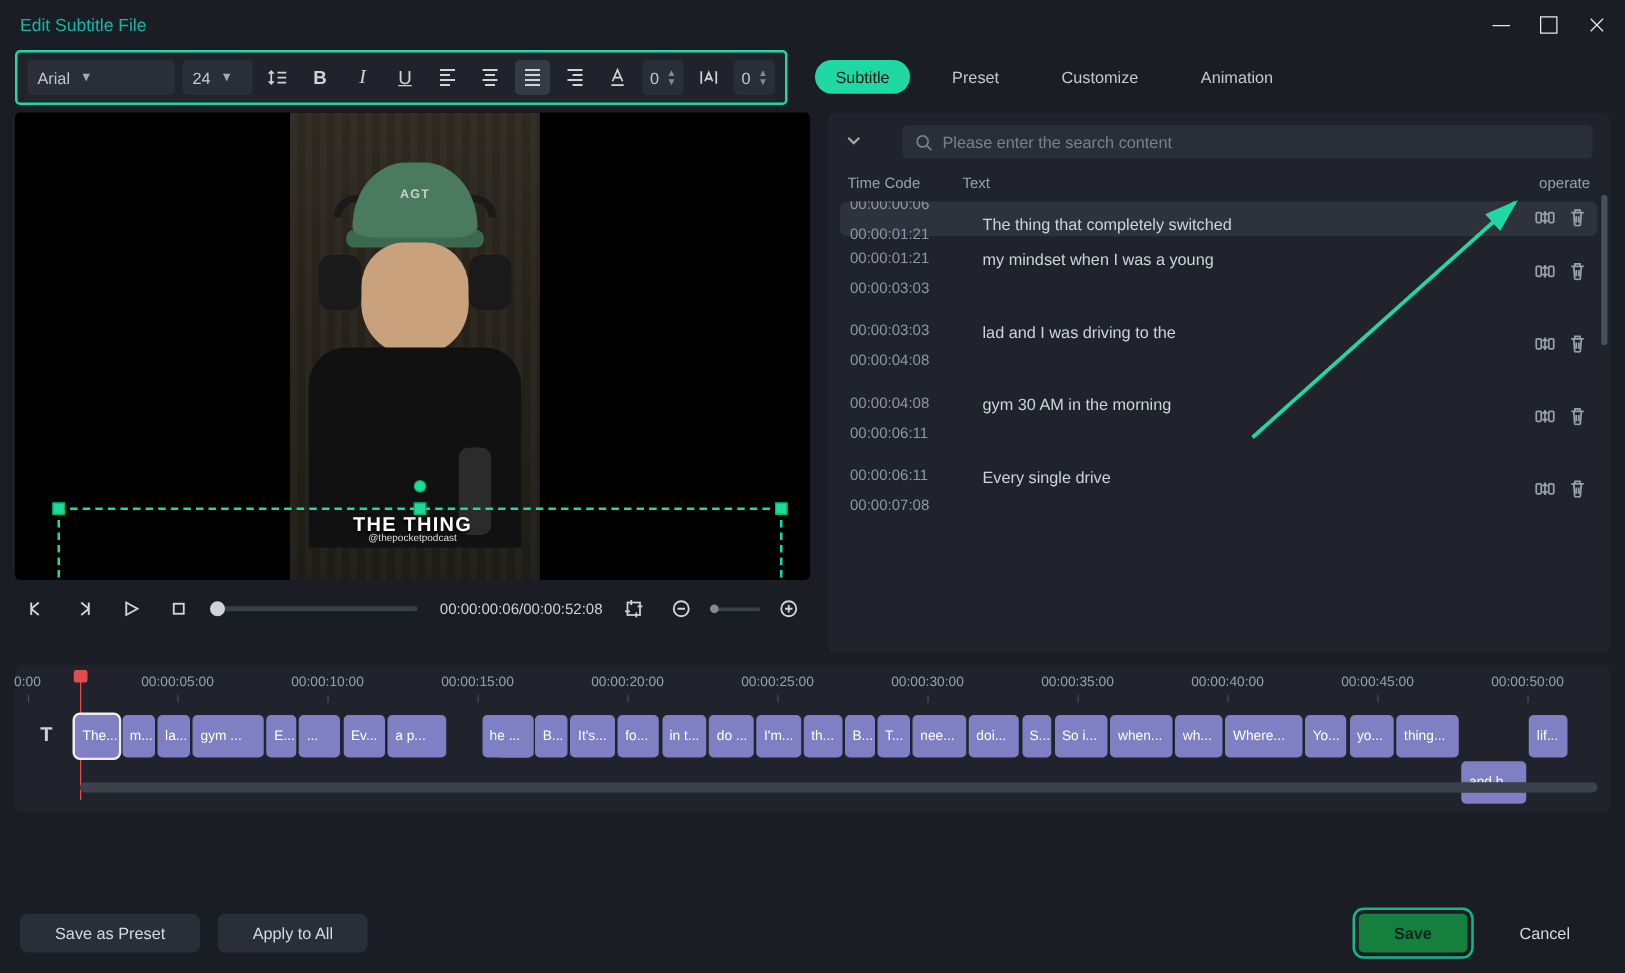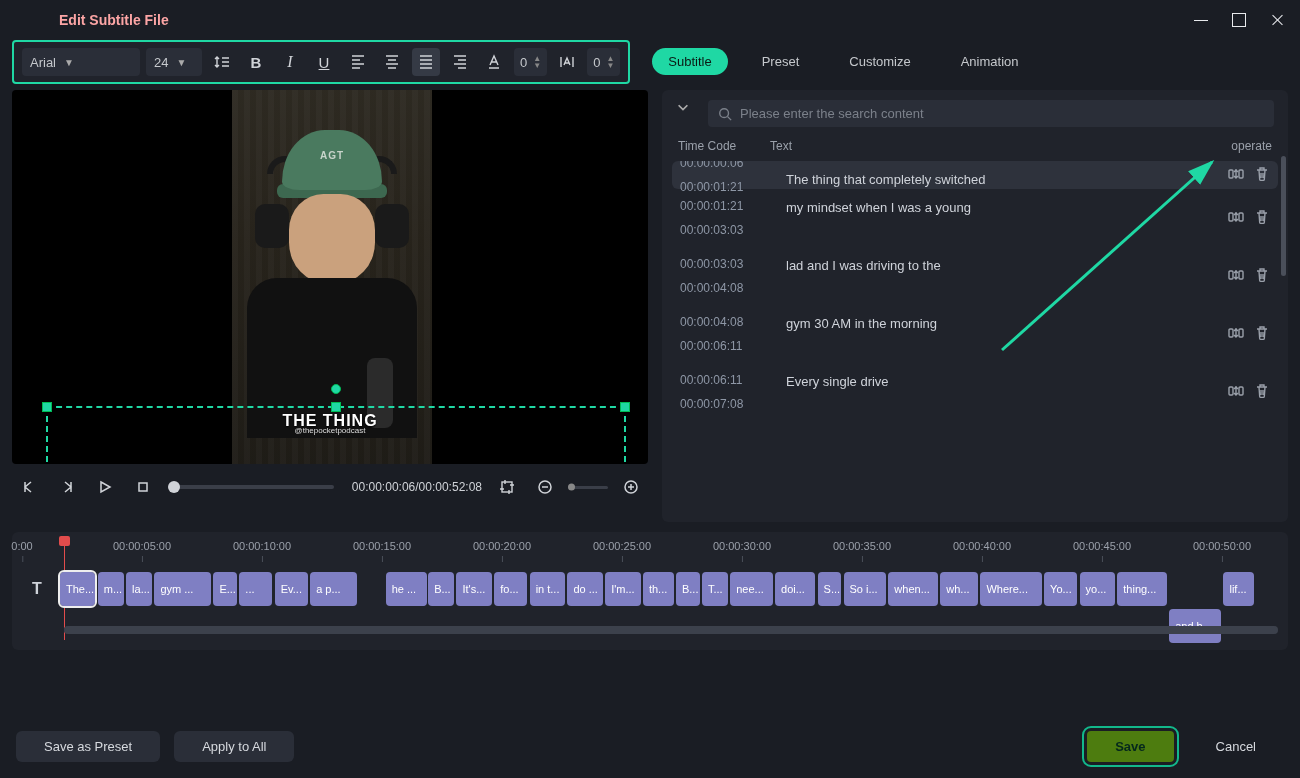--- a/index.html
+++ b/index.html
@@ -8,21 +8,21 @@
   color: #c5c8cc;
   font-family: -apple-system, Segoe UI, Arial, sans-serif;
   font-size: 13px;
   width: 1300px;
   height: 778px;
   overflow: hidden;
 }
 
 
 .titlebar { display:flex; align-items:center; justify-content:space-between; height:40px; padding:0 16px; }
-.titlebar-title { color:#fca5a5; font-size:14px; font-weight:700;margin-left:43px; }
+.titlebar-title { color:#14b8a6; font-size:14px; font-weight:400; }
 .titlebar-controls { display:flex; gap:24px; }
 .titlebar-controls span { cursor:pointer; color:#e8eaed; font-size:14px; }
 .wc { display:inline-block; width:14px; height:14px; position:relative; }
 .wc.min::before { content:""; position:absolute; left:0; right:0; top:50%; border-top:1.5px solid #e8eaed; }
 .wc.max::before { content:""; position:absolute; left:0; right:0; top:0; bottom:0; border:1.5px solid #e8eaed; }
 .wc.cls::before,.wc.cls::after { content:""; position:absolute; left:50%; top:0; height:100%; border-left:1.5px solid #e8eaed; }
 .wc.cls::before { transform:rotate(45deg); }
 .wc.cls::after { transform:rotate(-45deg); }
 
 
@@ -80,21 +80,21 @@
 .tbtn { width:26px; height:26px; display:flex; align-items:center; justify-content:center; cursor:pointer; color:#d0d3d8; }
 .tbtn svg{width:16px;height:16px;}
 .seek { flex:1; height:4px; background:#3a3e48; border-radius:2px; position:relative; margin:0 6px;}
 .seek .thumb{ position:absolute; left:0; top:50%; transform:translate(-50%,-50%); width:12px; height:12px; background:#d0d3d8; border-radius:50%;}
 .timecode { color:#d0d3d8; font-size:12px; white-space:nowrap;}
 .zoom-row{ display:flex; align-items:center; gap:10px;}
 .zoom-track{ width:40px; height:3px; background:#3a3e48; border-radius:2px; position:relative;}
 .zoom-track .zt{position:absolute;left:0;top:50%;width:7px;height:7px;background:#888;border-radius:50%;transform:translate(0,-50%);}
 
 
-.search-row{ display:flex; gap:10px; padding:2px 4px 8px;}
+.search-row{ display:flex; align-items:center; gap:24px; padding:2px 4px 8px;}
 .caret-btn{ width:22px; cursor:pointer; color:#aaa;}
 .search-box{ flex:1; display:flex; align-items:center; gap:8px; background:#2a2e38; border-radius:4px; padding:6px 10px; color:#7b808a;}
 .cols{ display:flex; padding:4px 6px 8px; color:#9aa0aa; font-size:12px;}
 .cols .c1{ width:92px;} .cols .c2{ flex:1;} .cols .c3{ width:60px; text-align:right;}
 
 .sub-list{ flex:1; overflow:auto; }
 .sub-row{ display:flex; align-items:center; padding:10px 8px; border-radius:6px; gap:16px; }
 .sub-row.sel{ background:#2e323c; }
 .sub-row .times{ width:90px; display:flex; flex-direction:column; gap:10px; color:#8e97a6; font-size:12px;}
 .sub-row .text{ flex:1; color:#cfd3da; font-size:13px; align-self:flex-start; padding-top:1px;}
@@ -118,21 +118,21 @@
 .clips{ flex:1; position:relative; height:34px; }
 .clip{ position:absolute; top:0; height:34px; background:#7f7fc3; border-radius:4px; color:#fff; font-size:11px; padding:0 6px; display:flex; align-items:center; overflow:hidden; white-space:nowrap;}
 .clip.sel{ outline:2px solid #eee; }
 .tl-scroll{ margin:20px 0 0 42px; height:8px; background:#2a2e38; border-radius:4px; position:relative;}
 .tl-scroll .bar{ position:absolute; left:0; width:100%; top:0; bottom:0; background:#3c414c; border-radius:4px;}
 
 
 .footer{ position:absolute; left:0; right:0; bottom:0; display:flex; align-items:center; justify-content:space-between; padding:12px 16px 16px;}
 .footer .fl{ display:flex; gap:14px;}
 .fbtn{ background:#2a2e38; color:#d6d9de; padding:8px 28px; border-radius:6px; cursor:pointer; font-size:13px;}
-.fbtn.primary{ background:#4d7c0f; color:#05281c; font-weight:600; outline:2px solid #12b88b; outline-offset:3px; border-radius:4px;}
+.fbtn.primary{ background:#15803d; color:#05281c; font-weight:600; outline:2px solid #12b88b; outline-offset:3px; border-radius:4px;}
 .footer .fr{ display:flex; gap:14px; align-items:center;}
 </style>
 </head>
 <body>
 
 <div class="titlebar">
   <div class="titlebar-title">Edit Subtitle File</div>
   <div class="titlebar-controls">
     <span class="wc min"></span>
     <span class="wc max"></span>

